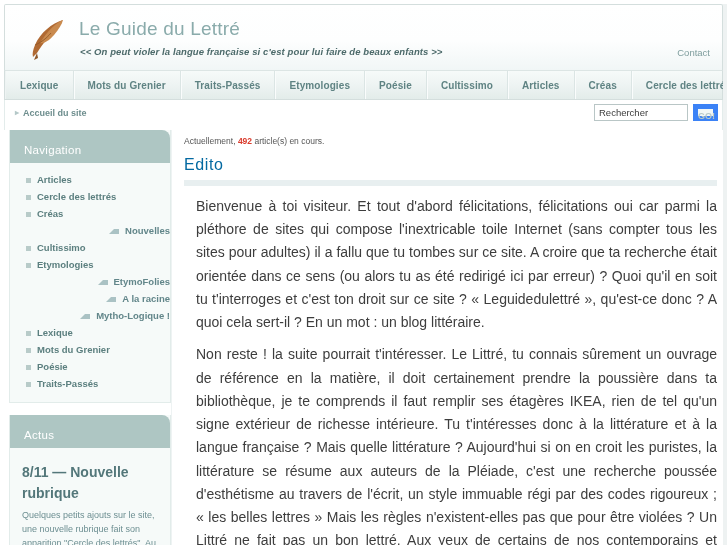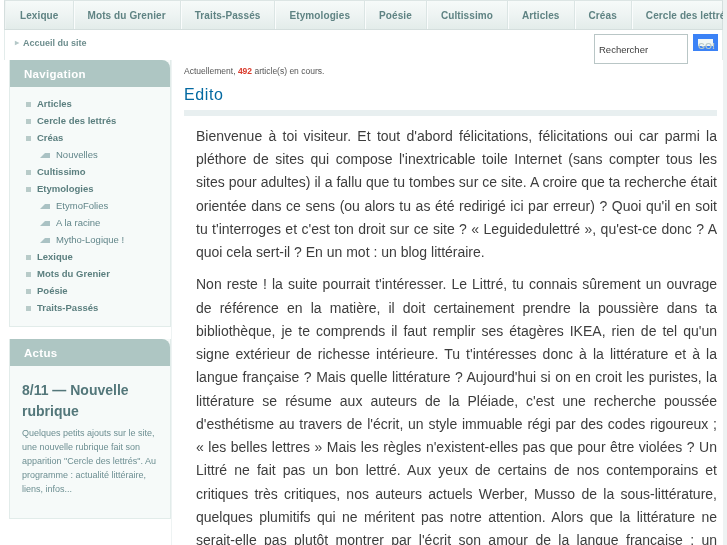--- a/index.html
+++ b/index.html
@@ -121,21 +121,21 @@
   .crumb-arrow {
     color: #b4c8c8;
     font-size: 8px;
     line-height: 1;
   }
   .search-box {
     position: absolute;
     right: 34px;
     top: 4px;
     width: 94px;
-    height: 30px;
+    height: 17px;
     border: 1px solid #b9c6c6;
     background: #fff;
     font-size: 9.5px;
     color: #3b3b3b;
     padding: 0 4px;
     box-sizing: border-box;
     font-family: "Liberation Sans", sans-serif;
     outline: none;
   }
   .search-go {
@@ -177,42 +177,43 @@
     background: #f6faf9;
     border: 1px solid #e2ecea;
     border-top: none;
     margin-bottom: 12px;
     box-sizing: border-box;
   }
   .panel-head {
     background: #aec6c3;
     color: #ffffff;
     font-size: 11.5px;
-    font-weight: bold;
-    padding: 8px 12px 7px 14px;
+    font-weight: normal;
+    padding: 14px 12px 7px 14px;
     border-radius: 0 8px 0 0;
     letter-spacing: 0.3px;
   }
   .panel-body { padding: 8px 0 10px 0; }
 
   .nav-list { list-style: none; margin: 0; padding: 0; }
   .nav-item {
     font-size: 9.5px;
     font-weight: bold;
     color: #5b7f7f;
     padding: 3px 0 3px 16px;
     display: flex;
     align-items: baseline;
     gap: 6px;
     cursor: pointer;
   }
   .nav-item.sub {
     padding-left: 30px;
-    font-weight: normal;
+    font-weight: bold;
     color: #62868a;
+    justify-content: flex-end;
   }
   .bullet-sq {
     width: 5px; height: 5px;
     background: #b8cbc9;
     display: inline-block;
     flex: 0 0 5px;
   }
   .bullet-tri {
     width: 0; height: 0;
     border-style: solid;
@@ -279,20 +280,31 @@
     width: 4px;
     height: 545px;
     background: #eef2f2;
   }
 </style>
 </head>
 <body>
 
 <div id="page">
 
+  <div class="header-wrap">
+    <svg class="logo-feather" viewBox="0 0 42 44">
+      <path d="M36 3 C25 6, 13 16, 8 28 C6 33, 5 37, 6 40 L10 36 C16 26, 26 15, 36 3 Z" fill="#b06a33"></path>
+      <path d="M36 3 C30 5, 20 14, 13 26 C16 27, 22 24, 27 18 C32 12, 35 7, 36 3 Z" fill="#c98a4e"></path>
+      <path d="M10 36 L7 43 L11 41 Z" fill="#8d5526"></path>
+      <path d="M8 28 C13 26, 19 22, 24 16" stroke="#8d5526" stroke-width="0.8" fill="none"></path>
+    </svg>
+    <div class="site-title">Le Guide du Lettré</div>
+    <div class="site-slogan">&lt;&lt; On peut violer la langue française si c'est pour lui faire de beaux enfants &gt;&gt;</div>
+    <a class="contact-link" href="#">Contact</a>
+  </div>
 
   <div class="tabs">
     <div class="tab">Lexique</div>
     <div class="tab">Mots du Grenier</div>
     <div class="tab">Traits-Passés</div>
     <div class="tab">Etymologies</div>
     <div class="tab">Poésie</div>
     <div class="tab">Cultissimo</div>
     <div class="tab">Articles</div>
     <div class="tab">Créas</div>

